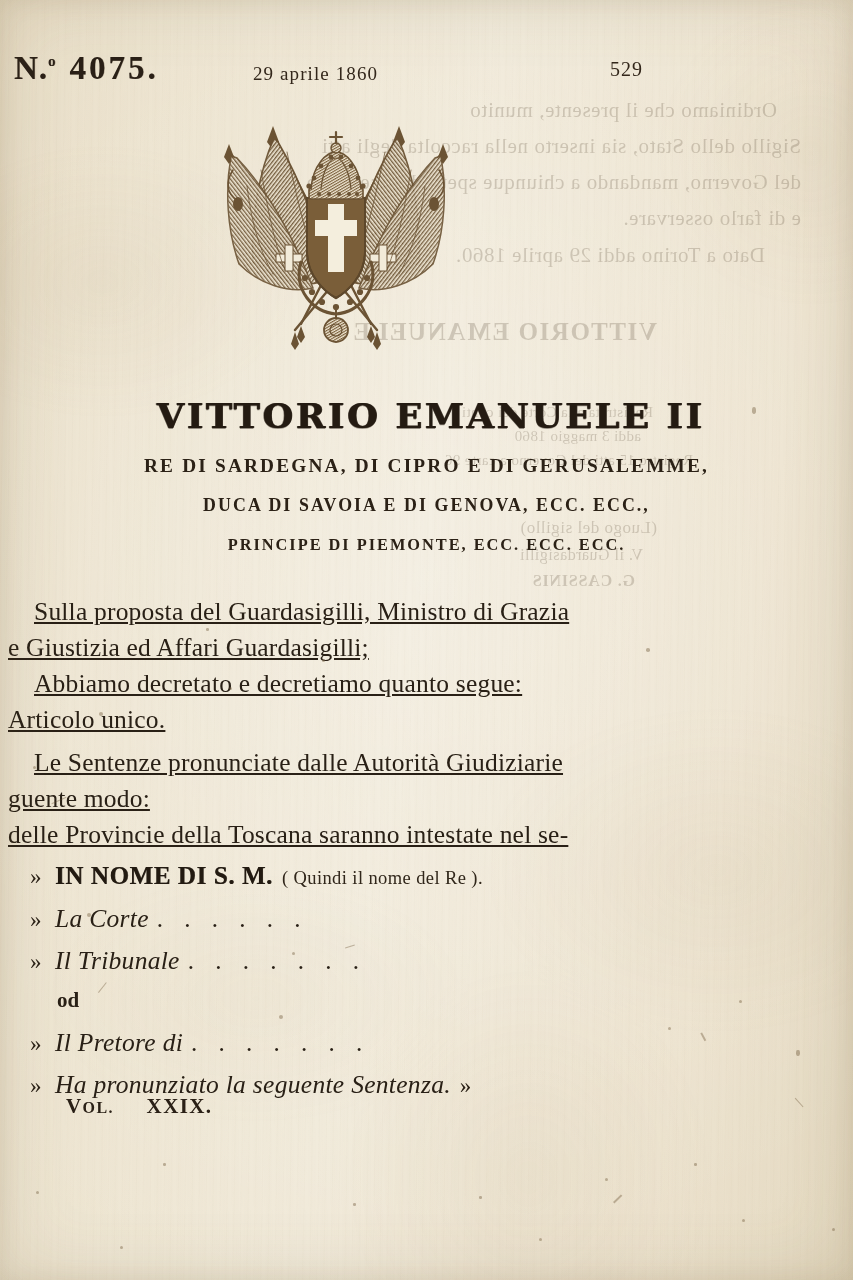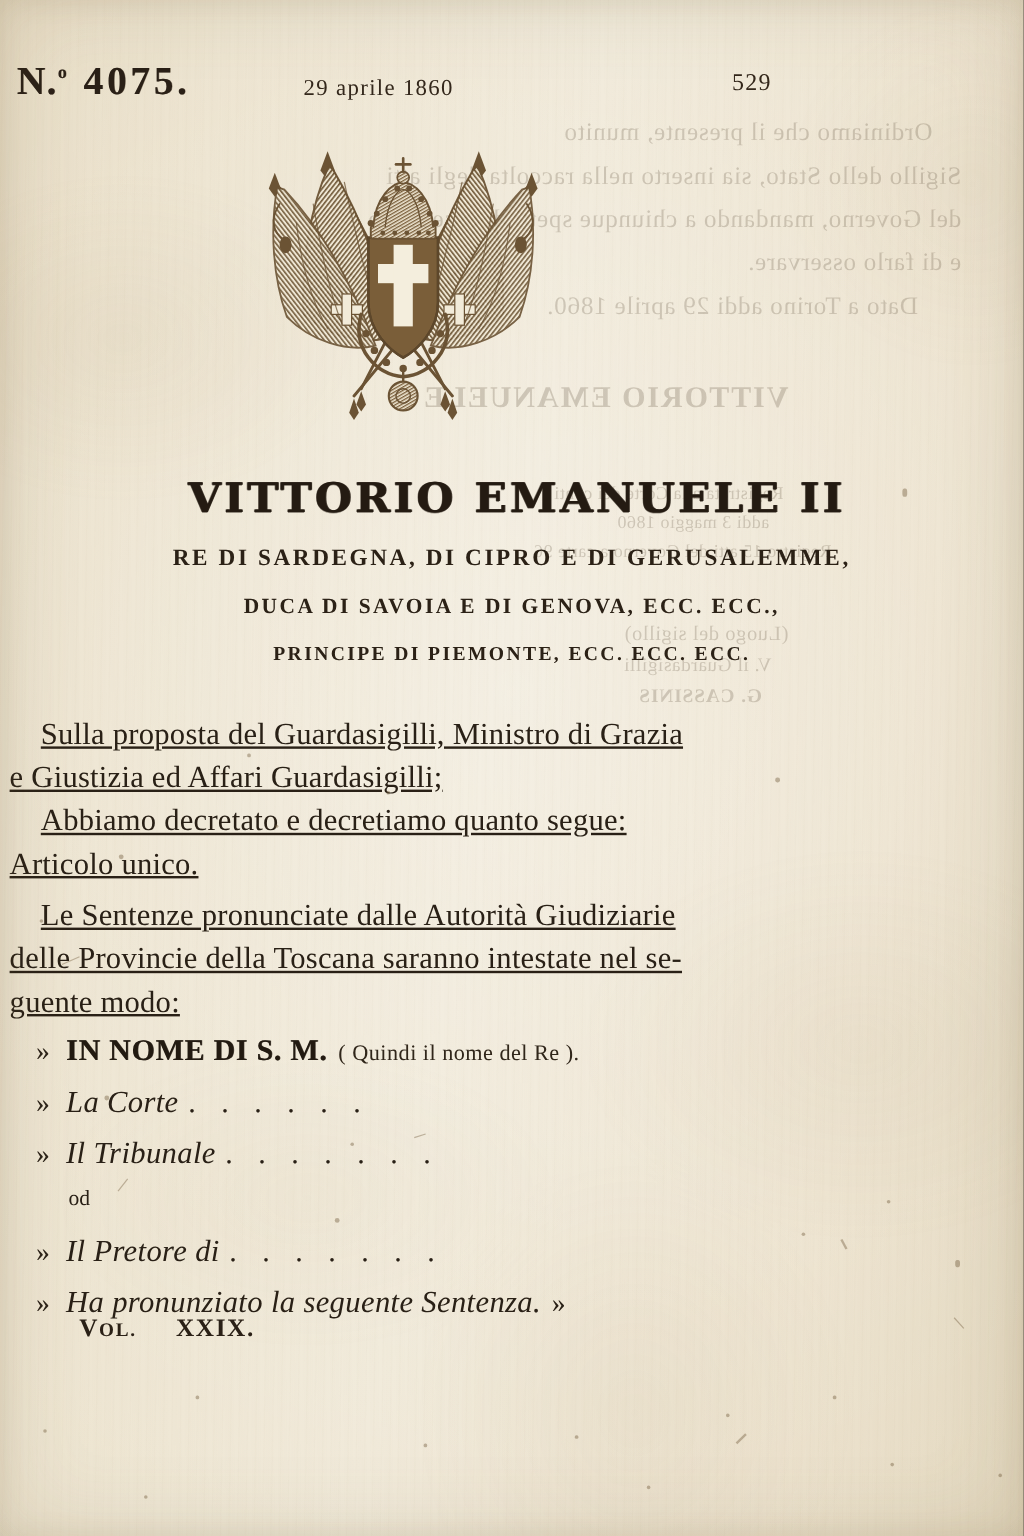--- a/index.html
+++ b/index.html
@@ -187,21 +187,21 @@
     text-shadow: 0.45px 0 0 rgba(34,26,17,0.7);
   }
   .paren-note {
     font-size: 18.5px;
     letter-spacing: 0.4px;
     color: #30261a;
     margin-left: 9px;
   }
   .ital { font-style: italic; font-size: 25.5px; letter-spacing: 0.3px; }
   .leader { letter-spacing: 7.5px; margin-left: 8px; font-size: 25px; }
-  .od-row { height: 40px; padding-left: 27px; font-size: 18px; }
+  .od-row { height: 40px; padding-left: 27px; font-size: 21px; font-weight: bold; }
   .tail-guill { margin-left: 9px; font-size: 23px; font-style: normal; }
 
   
   .volume {
     position: absolute;
     left: 66px;
     top: 1094px;
     font-size: 21px;
     font-weight: bold;
     letter-spacing: 1.4px;
@@ -380,22 +380,22 @@
     <div class="subtitle l2">DUCA DI SAVOIA E DI GENOVA, ECC. ECC.,</div>
     <div class="subtitle l3">PRINCIPE DI PIEMONTE, ECC. ECC. ECC.</div>
   </div>
 
   <div class="body-text">
     <p class="p-indent">Sulla proposta del Guardasigilli, Ministro di Grazia</p>
     <p>e Giustizia ed Affari Guardasigilli;</p>
     <p class="p-indent">Abbiamo decretato e decretiamo quanto segue:</p>
     <p class="center-line">Articolo unico.</p>
     <p class="p-indent gap-top">Le Sentenze pronunciate dalle Autorità Giudiziarie</p>
+    <p>guente modo:</p>
     <p>delle Provincie della Toscana saranno intestate nel se-</p>
-    <p>guente modo:</p>
   </div>
 
   <div class="formula">
 
     <div class="f-row">
       <span class="guill">»</span>
       <span class="f-body">
         <span class="caps-bold">IN NOME DI S. M.</span><span class="paren-note">( Quindi il nome del Re ).</span>
       </span>
     </div>

